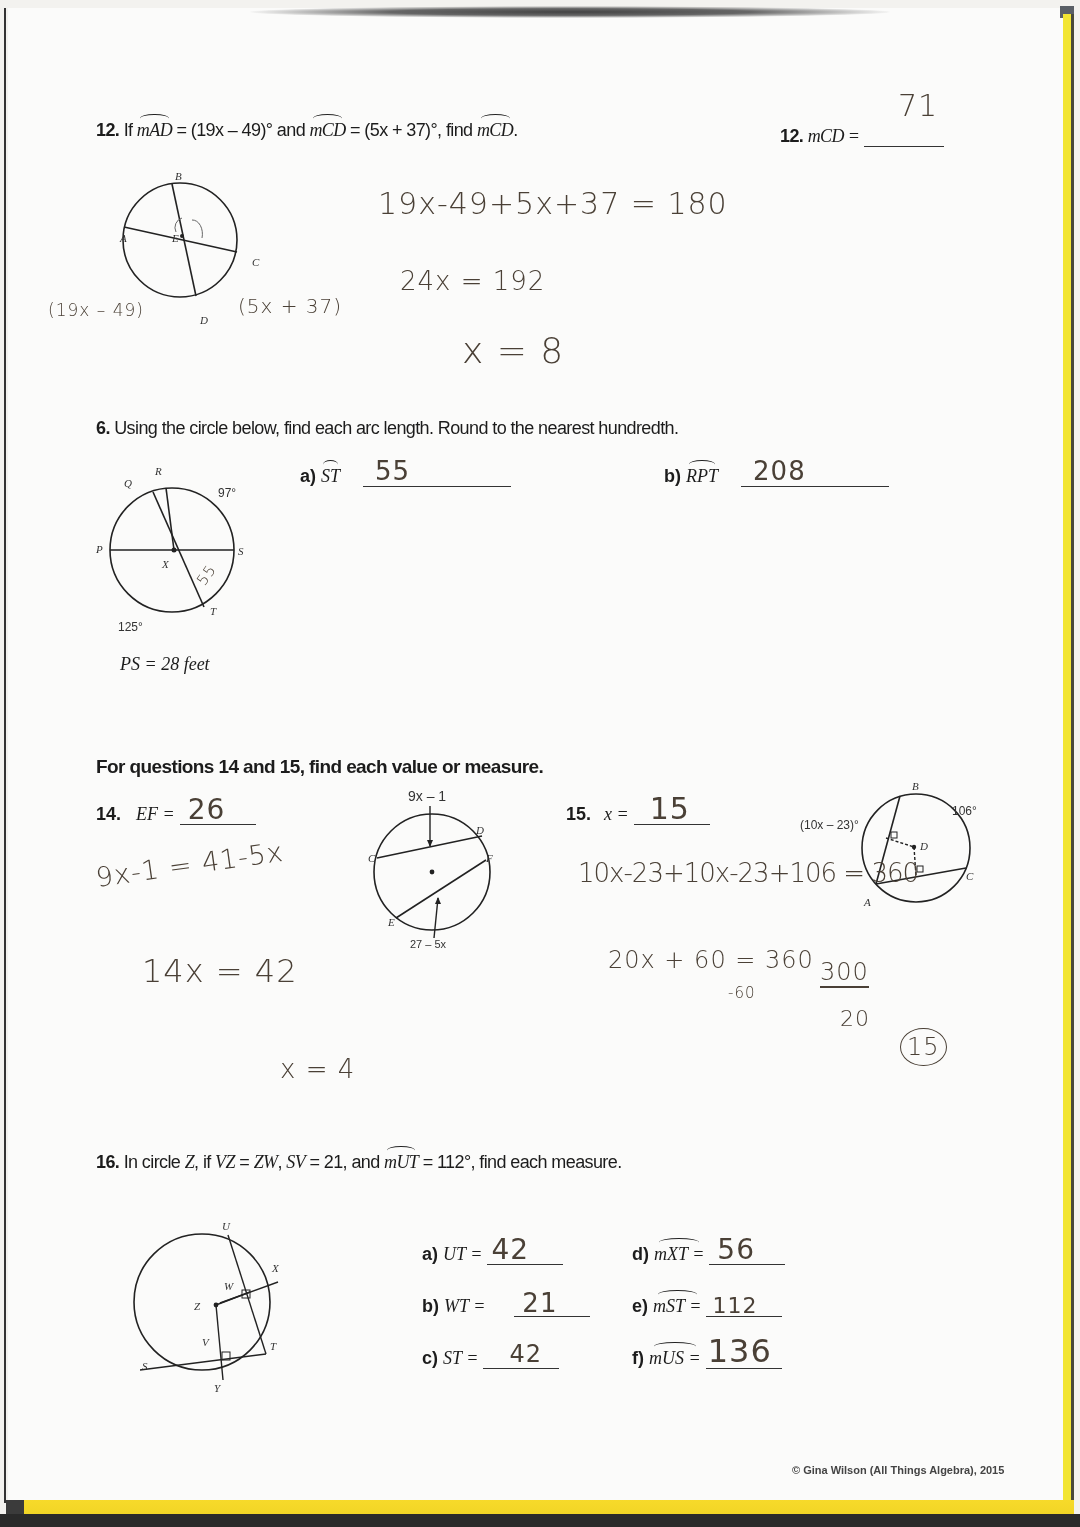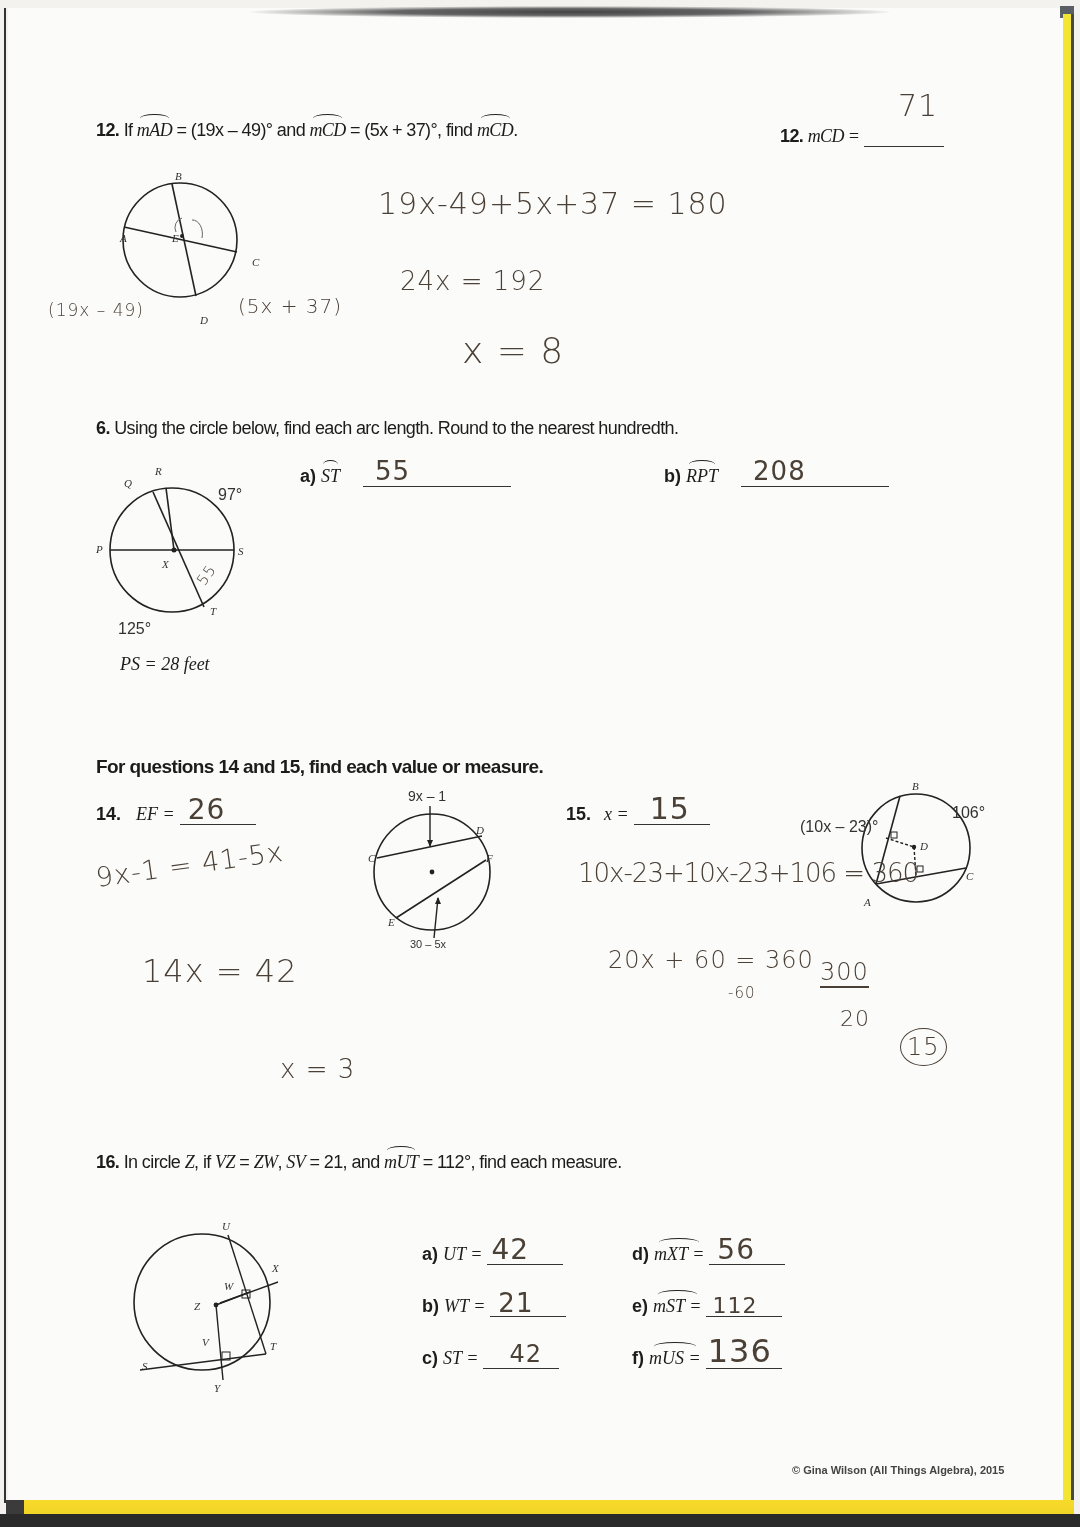--- a/index.html
+++ b/index.html
@@ -38,21 +38,21 @@
       content: ""; position: absolute; left: 10%; right: 10%; top: -6px; height: 8px;
       border-top: 1.4px solid #222; border-radius: 50% 50% 0 0;
     }
     .blank { display: inline-block; border-bottom: 1.4px solid #333; vertical-align: bottom; position: relative; height: 22px; }
     .hw {
       position: absolute; font-family: "DejaVu Sans", sans-serif; color: #4a4036;
       font-weight: 300; white-space: nowrap; letter-spacing: 1px;
     }
     .hw-fill { position: absolute; left: 12px; bottom: 0px; font-family: "DejaVu Sans", sans-serif; color: #4a4036; font-size: 26px; letter-spacing: 1px; }
     .lbl { position: absolute; font-family: "Liberation Serif", serif; font-style: italic; font-size: 11px; color: #333; }
-    .small { position: absolute; font-size: 16px; color: #333; }
+    .small { position: absolute; font-size: 12px; color: #333; }
     svg { position: absolute; overflow: visible; }
     .bold-heading { font-weight: bold; font-size: 19px; }
     .footer { position: absolute; font-size: 11px; font-weight: bold; color: #444; }
   </style>
 </head>
 <body>
 
 <div class="left-edge"></div>
 <div class="page"></div>
 <div class="top-shadow"></div>
@@ -137,28 +137,28 @@
   <circle cx="62" cy="72" r="58" fill="none" stroke="#222" stroke-width="1.6"></circle>
   <line x1="7" y1="58" x2="112" y2="36" stroke="#222" stroke-width="1.6"></line>
   <line x1="26" y1="118" x2="116" y2="60" stroke="#222" stroke-width="1.6"></line>
   <line x1="60" y1="6" x2="60" y2="46" stroke="#222" stroke-width="1.4"></line>
   <polygon points="57,40 63,40 60,47" fill="#222"></polygon>
   <line x1="64" y1="138" x2="68" y2="98" stroke="#222" stroke-width="1.4"></line>
   <polygon points="65,104 71,104 68,97" fill="#222"></polygon>
   <circle cx="62" cy="72" r="2.4" fill="#222"></circle>
 </svg>
 <div class="small" style="left:408px; top:788px; font-size:14px;">9x – 1</div>
-<div class="small" style="left:410px; top:938px; font-size:11px;">30 – 5x</div>
+<div class="small" style="left:410px; top:938px; font-size:11px;">27 – 5x</div>
 <div class="lbl" style="left:368px; top:852px;">C</div>
 <div class="lbl" style="left:476px; top:824px;">D</div>
 <div class="lbl" style="left:388px; top:916px;">E</div>
 <div class="lbl" style="left:486px; top:852px;">F</div>
 <div class="hw" style="left:96px; top:862px; font-size:27px; transform:rotate(-8deg); transform-origin:left;">9x-1 = 41-5x</div>
 <div class="hw" style="left:142px; top:952px; font-size:32px;">14x = 42</div>
-<div class="hw" style="left:280px; top:1054px; font-size:26px;">x = 3</div>
+<div class="hw" style="left:280px; top:1054px; font-size:26px;">x = 4</div>
 
 <div class="txt" style="left:566px; top:802px;">
   <span class="qnum">15.</span>
   <span class="it" style="margin-left:8px;">x =</span>
   <span class="blank" style="width:76px;"><span class="hw-fill" style="left:16px; bottom:-2px; font-size:30px;">15</span></span>
 </div>
 <svg style="left:860px; top:790px;" width="120" height="125">
   <circle cx="56" cy="58" r="54" fill="none" stroke="#222" stroke-width="1.6"></circle>
   <line x1="40" y1="6" x2="16" y2="94" stroke="#222" stroke-width="1.6"></line>
   <line x1="16" y1="94" x2="106" y2="78" stroke="#222" stroke-width="1.6"></line>
@@ -207,21 +207,21 @@
 <div class="lbl" style="left:214px; top:1382px;">Y</div>
 
 <div class="txt" style="left:422px; top:1242px;">
   <span class="qnum">a)</span>
   <span class="it">UT =</span>
   <span class="blank" style="width:76px;"><span class="hw-fill" style="left:4px; bottom:-2px; font-size:28px;">42</span></span>
 </div>
 <div class="txt" style="left:422px; top:1294px;">
   <span class="qnum">b)</span>
   <span class="it">WT =</span>
-  <span class="blank" style="width:76px;"><span class="hw-fill" style="left:8px; bottom:-2px; font-size:26px;">21</span></span>
+  <span class="blank" style="width:76px;margin-left:24px;"><span class="hw-fill" style="left:8px; bottom:-2px; font-size:26px;">21</span></span>
 </div>
 <div class="txt" style="left:422px; top:1346px;">
   <span class="qnum">c)</span>
   <span class="it">ST =</span>
   <span class="blank" style="width:76px;"><span class="hw-fill" style="left:26px; bottom:0px; font-size:24px;">42</span></span>
 </div>
 
 <div class="txt" style="left:632px; top:1242px;text-align:right;">
   <span class="qnum">d)</span>
   <span class="it arc">mXT =</span>

